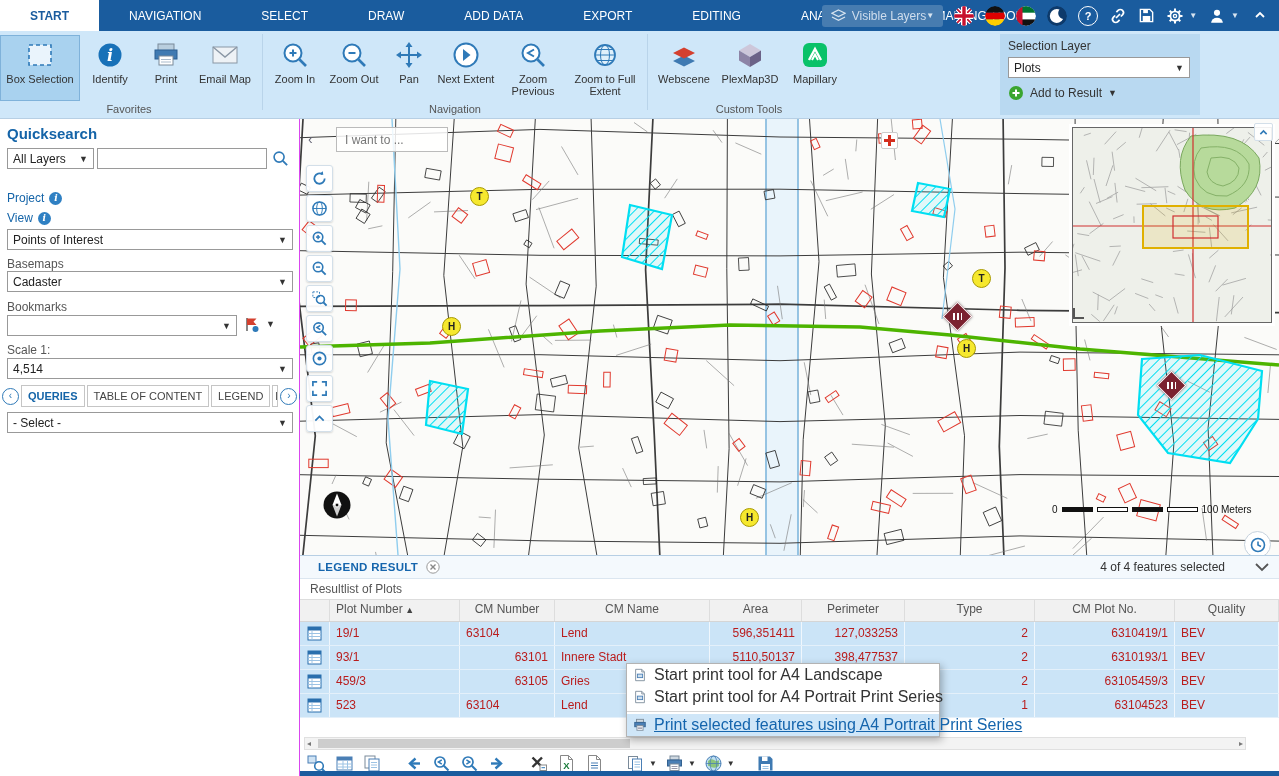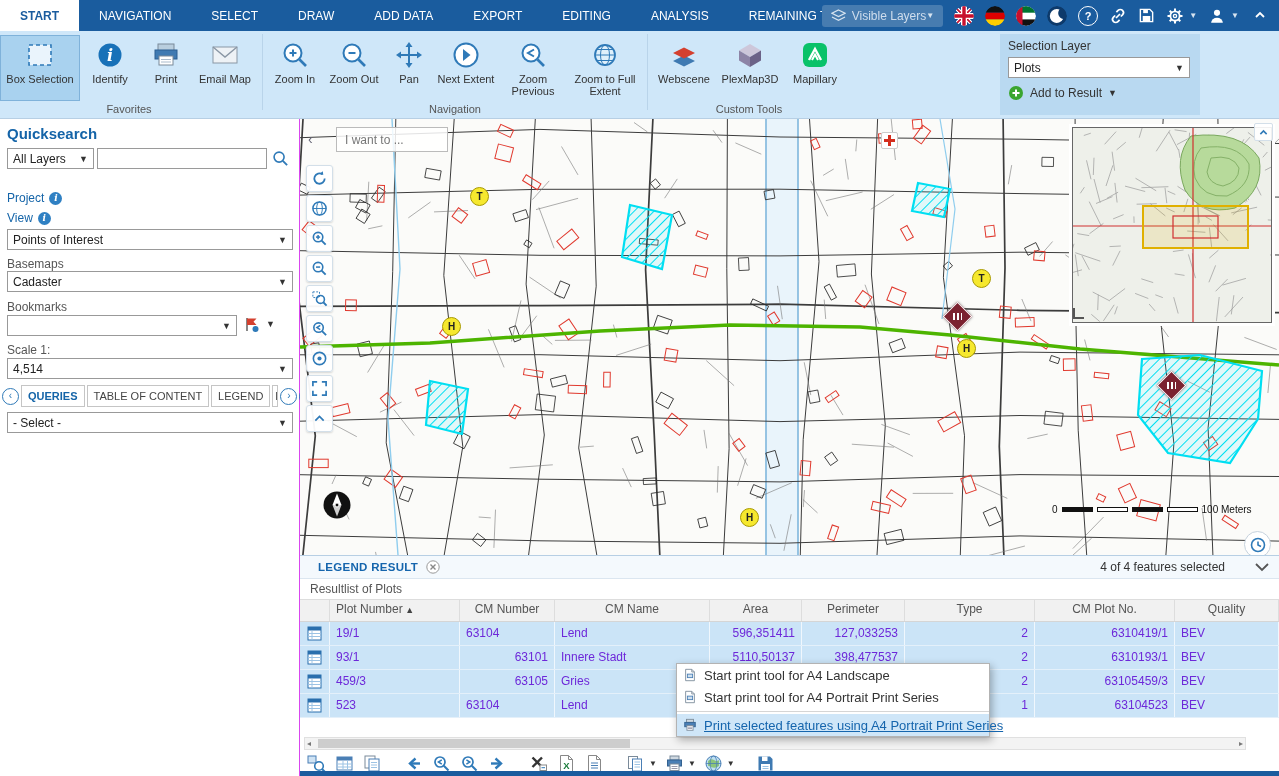--- a/index.html
+++ b/index.html
@@ -3,21 +3,21 @@
 <meta charset="utf-8">
 <style>
   html,body{margin:0;padding:0}
   body{width:1279px;height:776px;position:relative;overflow:hidden;background:#fff;
        font-family:"Liberation Sans",sans-serif;-webkit-font-smoothing:antialiased}
   svg{display:block}
 
   
   #menubar{position:absolute;left:0;top:0;width:1279px;height:31px;background:#1a5c9e;display:flex;align-items:stretch}
   #menu-tabs{display:flex}
-  .mtab{color:#fff;font-size:12px;padding:0 20px;display:flex;align-items:center;cursor:pointer;white-space:nowrap}
+  .mtab{color:#fff;font-size:12px;padding:0 30px;display:flex;align-items:center;cursor:pointer;white-space:nowrap}
   .mtab.active{background:#fff;color:#1a5c9e;font-weight:bold}
   #menu-right{position:absolute;right:40px;top:0;height:31px;display:flex;align-items:center;gap:11px}
   .chip{background:#477cb0;border-radius:3px;height:22px;display:flex;align-items:center;gap:6px;padding:0 9px;color:#cfdded;font-size:12px}
   .flag{width:20px;height:20px;border-radius:50%;overflow:hidden;flex:0 0 auto}
   .mb-ic{display:flex;align-items:center;justify-content:center}
   .qcirc{width:18px;height:18px;border-radius:50%;border:1.6px solid #fff;color:#fff;font-size:11px;font-weight:bold;display:flex;align-items:center;justify-content:center}
   .wcaret{color:#d7e4f0;font-size:8px;margin-left:-6px}
   #bar-collapse{position:absolute;right:12px;top:8px}
 
   
@@ -75,34 +75,34 @@
 
   
   #result-panel{position:absolute;left:300px;top:555px;width:979px;height:221px;background:#fff;border-top:1px solid #b7cfe4;box-sizing:border-box}
   .rp-head{height:22px;background:#f4f9fd;border-bottom:1px solid #dbe6f0;display:flex;align-items:center}
   .rp-tab{margin-left:18px;color:#1565ad;font-weight:bold;font-size:11.5px;letter-spacing:.3px}
   .rp-sub{height:20px;line-height:20px;padding-left:10px;color:#555;font-size:12px}
   .spacer{flex:1}
   #grid-header{display:flex;height:21px;background:#f1f1f1;border-top:1px solid #ddd;border-bottom:1px solid #d5d5d5}
   .gh{font-size:12px;color:#555;line-height:19px;padding:0 6px;border-right:1px solid #ddd;box-sizing:border-box;white-space:nowrap;overflow:hidden;cursor:pointer}
   .grow{display:flex;height:23px;background:#cbe4f7;border-bottom:1px solid #e4f0fa;cursor:pointer}
-  .gc{font-size:12px;color:#6d28d9;line-height:23px;padding:0 6px;border-right:1px solid rgba(255,255,255,.7);box-sizing:border-box;white-space:nowrap;overflow:hidden}
+  .gc{font-size:12px;color:#b91c1c;line-height:23px;padding:0 6px;border-right:1px solid rgba(255,255,255,.7);box-sizing:border-box;white-space:nowrap;overflow:hidden}
   .gc.icon{display:flex;align-items:center;justify-content:center;padding:0}
   .sort{font-size:9px;color:#444}
   #hscroll{position:absolute;top:181px;left:4px;width:942px;height:13px;background:#f3f3f3;border:1px solid #e0e0e0;box-sizing:border-box}
   #hthumb{position:absolute;left:13px;top:1px;width:312px;height:9px;background:#cdcdcd}
   .harr{position:absolute;top:0;font-size:8px;color:#777;line-height:11px}
   #rp-toolbar{position:absolute;top:197px;left:6px;display:flex;align-items:center;gap:7px}
   .tbtn{width:21px;height:21px;display:flex;align-items:center;justify-content:center;cursor:pointer}
   .tcaret{font-size:8px;color:#333;margin-left:-4px;cursor:pointer}
   .tgap{width:6px}
   #bottom-bar{position:absolute;left:300px;top:771px;width:979px;height:5px;background:#1a5c9e}
 
   
-  #context-menu{position:absolute;left:676px;top:663px;width:312px;background:#fff;border:1px solid #b3b3b3;box-shadow:2px 3px 8px rgba(0,0,0,.3);z-index:60;font-size:13px}
+  #context-menu{position:absolute;left:626px;top:663px;width:312px;background:#fff;border:1px solid #b3b3b3;box-shadow:2px 3px 8px rgba(0,0,0,.3);z-index:60;font-size:16px}
   .cm-sec2{border-top:1px solid #d5d5d5;margin-top:3px;padding-top:2px}
   .cmi{display:flex;align-items:center;height:22px;padding:0 8px 0 6px;gap:7px;color:#333;cursor:pointer;white-space:nowrap}
   .cmi.hl{background:#cfe6f8;color:#1565ad;text-decoration:underline}
 </style>
 </head>
 <body>
 
 <div id="menubar">
   <div id="menu-tabs">
       <div class="mtab active">START</div>

